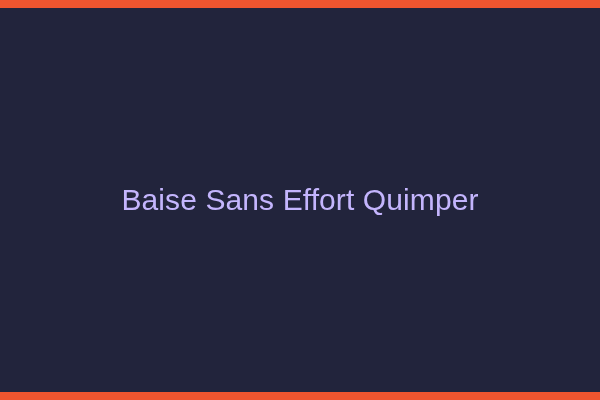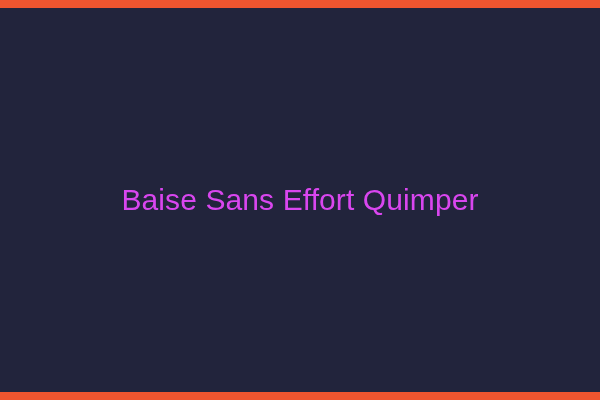--- a/index.html
+++ b/index.html
@@ -43,21 +43,21 @@
   }
 
   .headline {
     margin: 0;
     padding: 0 24px;
     font-family: "Liberation Sans", sans-serif;
     font-size: 30px;
     font-weight: 400;
     line-height: 1.2;
     letter-spacing: 0.1px;
-    color: #d946ef;
+    color: #c4b5fd;
     white-space: nowrap;
   }
 </style>
 </head>
 <body>
 
 <div class="page">
 
   <div class="accent-bar"></div>
 

